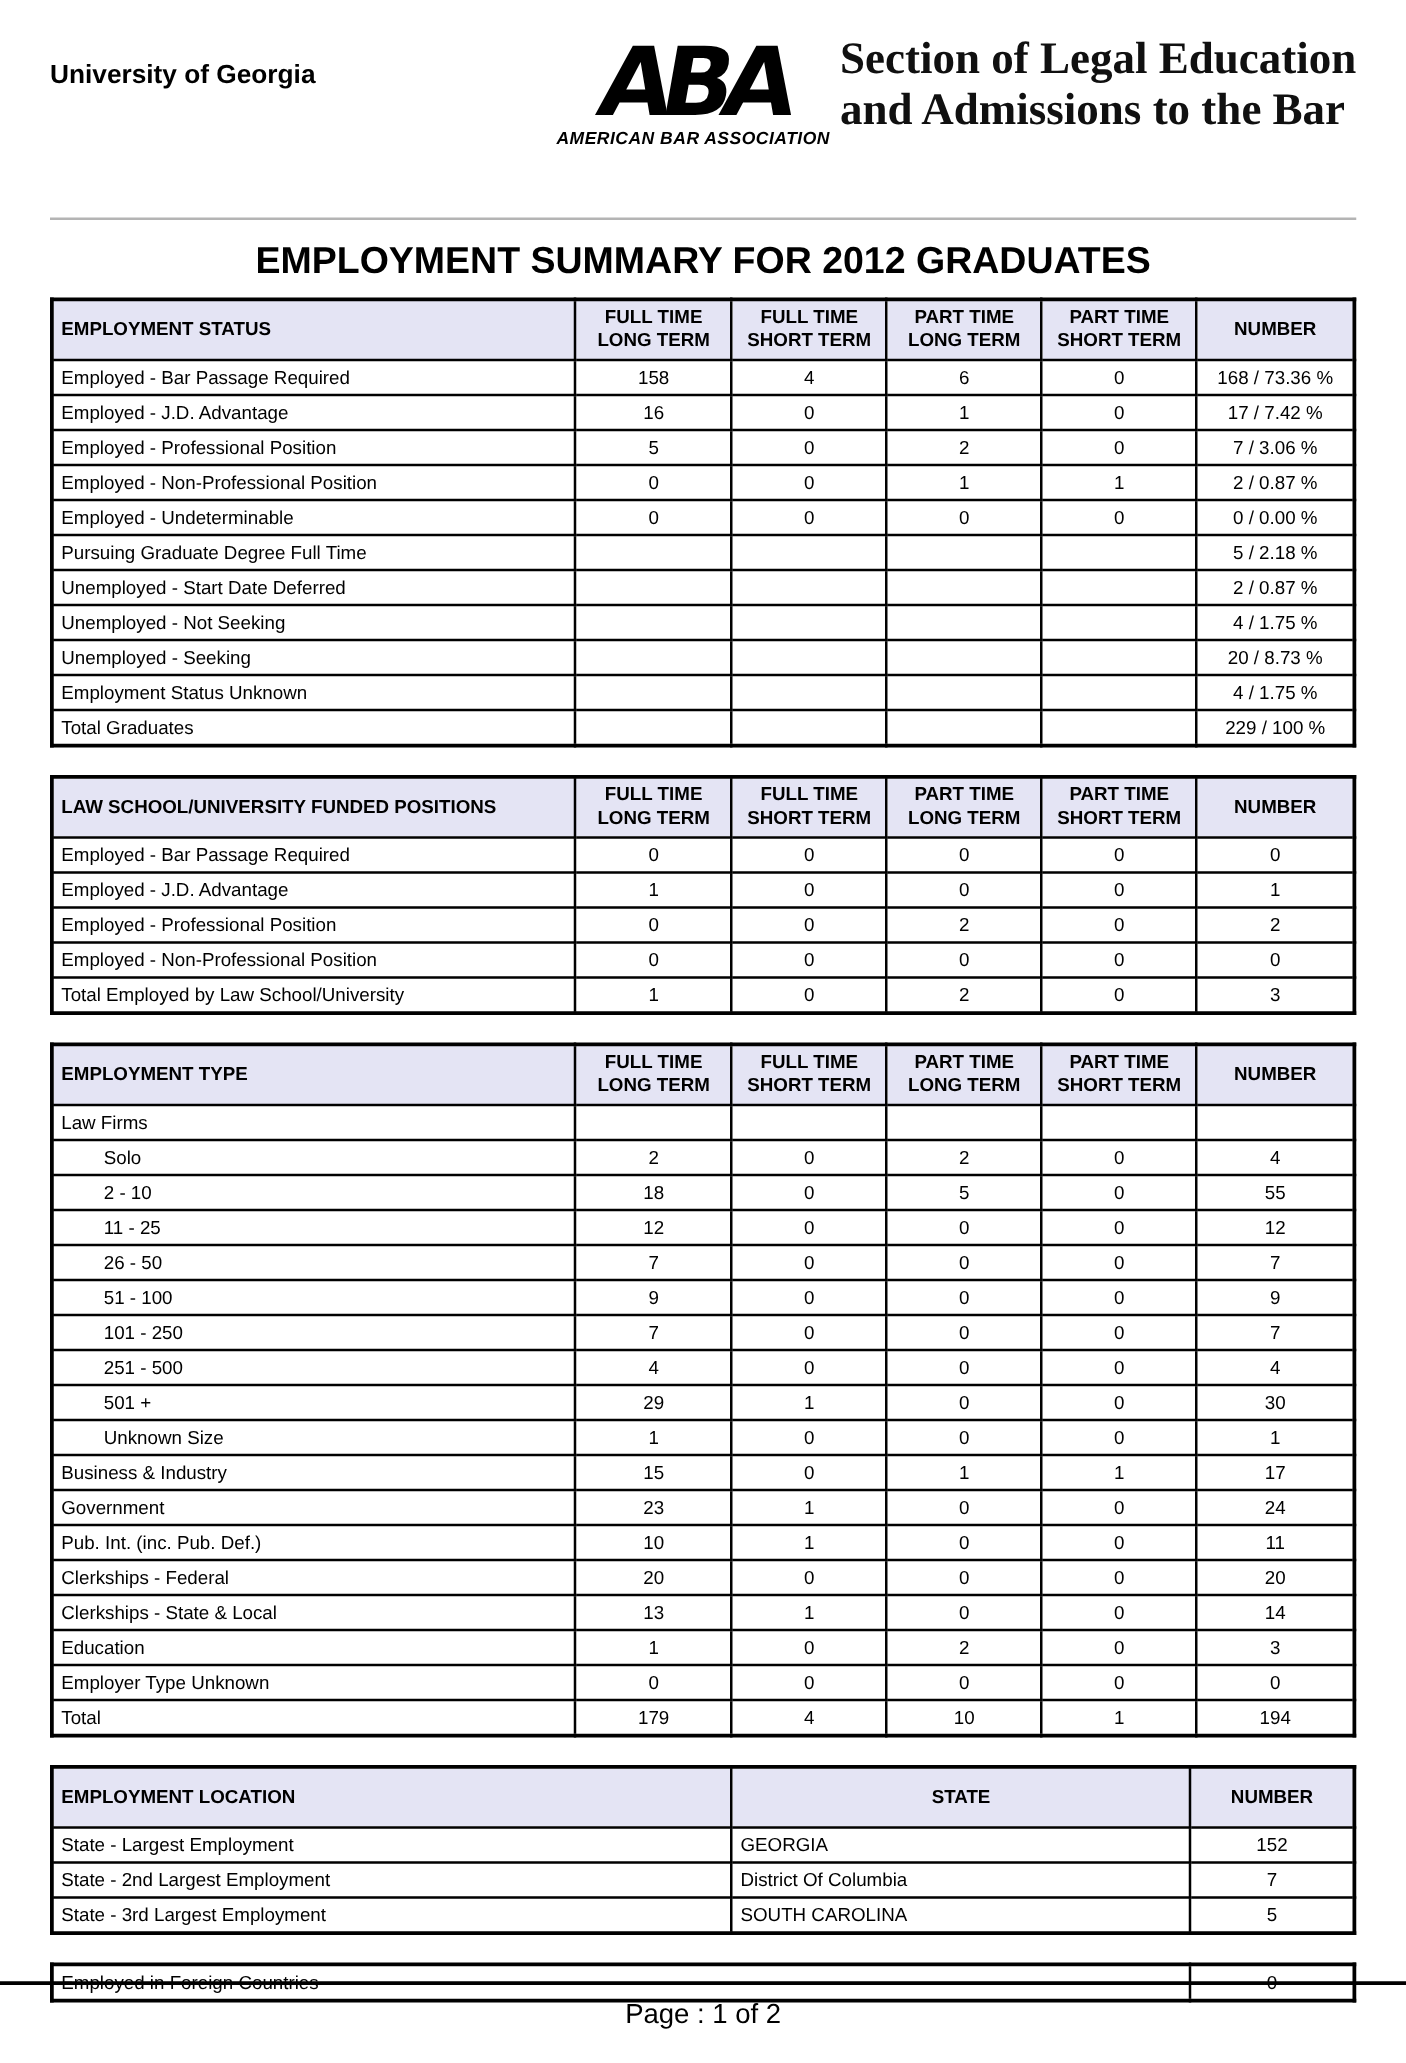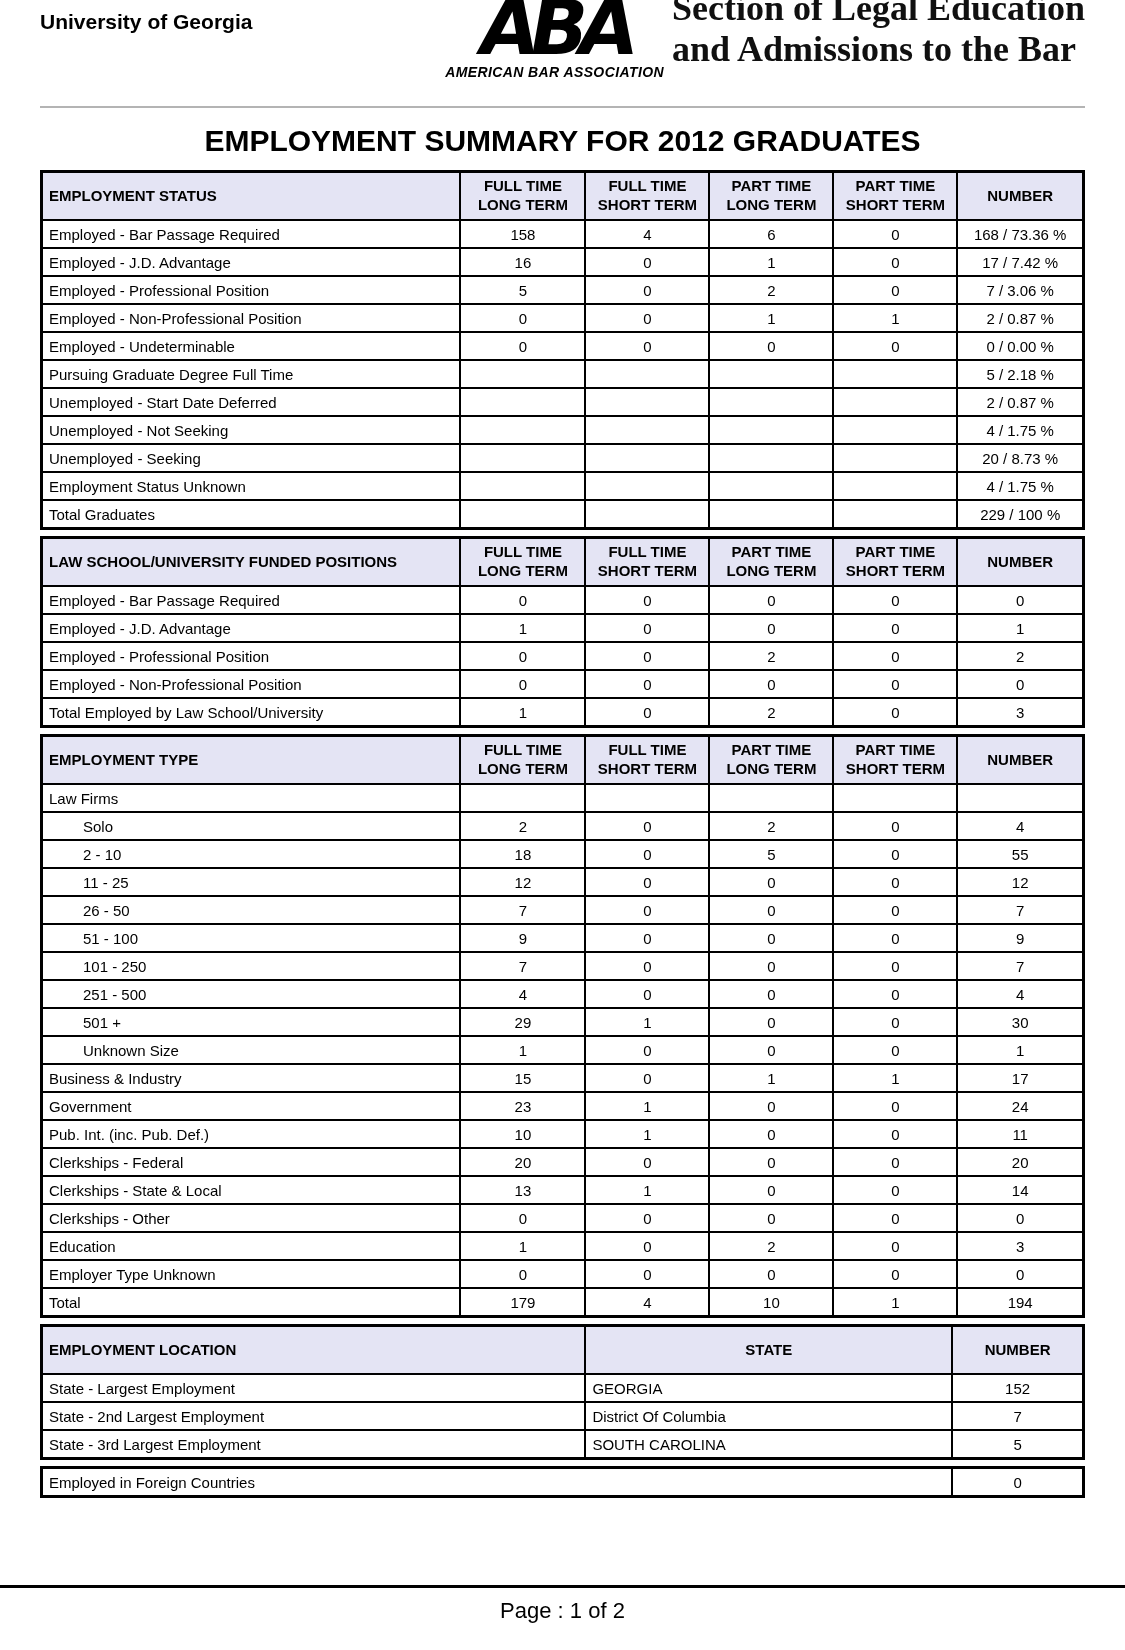--- a/index.html
+++ b/index.html
@@ -4,36 +4,36 @@
 <style>
   html,body { margin:0; padding:0; }
   body {
     width:1125px; height:1650px; position:relative; background:#ffffff;
     font-family:"Liberation Sans","DejaVu Sans",sans-serif; color:#000;
   }
   .content { padding:0 40px; }
 
   
   .page-header { display:flex; justify-content:space-between; align-items:flex-start;
-                 height:106px; box-sizing:border-box; }
+                 height:174px; box-sizing:border-box; padding-top:38px; }
   .school { font-size:21px; font-weight:bold; margin-top:10px; }
   .logo { display:flex; align-items:center; margin-top:-8px; }
   .aba-mark { text-align:center; }
   .aba-letters { font-size:76px; font-weight:800; line-height:0.95; letter-spacing:-9px;
                  transform:skewX(-10deg); font-family:"DejaVu Sans",sans-serif; }
   .aba-org { font-size:14px; font-weight:bold; letter-spacing:0.4px; margin-top:0;font-style:italic; }
   .tagline { font-family:"Liberation Serif","DejaVu Serif",serif; font-size:36px; font-weight:bold;
              line-height:1.15; margin-left:8px; margin-top:-14px; color:#101010; }
   .header-rule { border:none; border-top:2px solid #b4b4b4; margin:0; }
 
   h1.title { font-size:30px; font-weight:bold; text-align:center; margin:16px 0 12px; }
 
   
   table { width:100%; border-collapse:collapse; table-layout:fixed;
-          margin:0 0 6px 0; border:3px solid #000; }
+          margin:0 0 22px 0; border:3px solid #000; }
   th, td { border:2px solid #000; font-size:15px; padding:1px 6px; overflow:hidden; }
   thead th { background:#e4e4f4; height:44px; font-weight:bold; white-space:pre-line;
              text-align:center; line-height:1.25; vertical-align:middle; }
   thead th.lbl-h { text-align:left; }
   td { height:24px; text-align:center; vertical-align:middle; }
   td.lbl { text-align:left; }
   td.lbl.ind { padding-left:40px; }
   td.left { text-align:left; }
 
   
@@ -383,28 +383,20 @@
         </tr>
         <tr>
           <td class="lbl">Clerkships - State &amp; Local</td>
           <td>13</td>
           <td>1</td>
           <td>0</td>
           <td>0</td>
           <td>14</td>
         </tr>
         <tr>
-          <td class="lbl">Clerkships - Other</td>
-          <td>0</td>
-          <td>0</td>
-          <td>0</td>
-          <td>0</td>
-          <td>0</td>
-        </tr>
-        <tr>
           <td class="lbl">Education</td>
           <td>1</td>
           <td>0</td>
           <td>2</td>
           <td>0</td>
           <td>3</td>
         </tr>
         <tr>
           <td class="lbl">Employer Type Unknown</td>
           <td>0</td>

